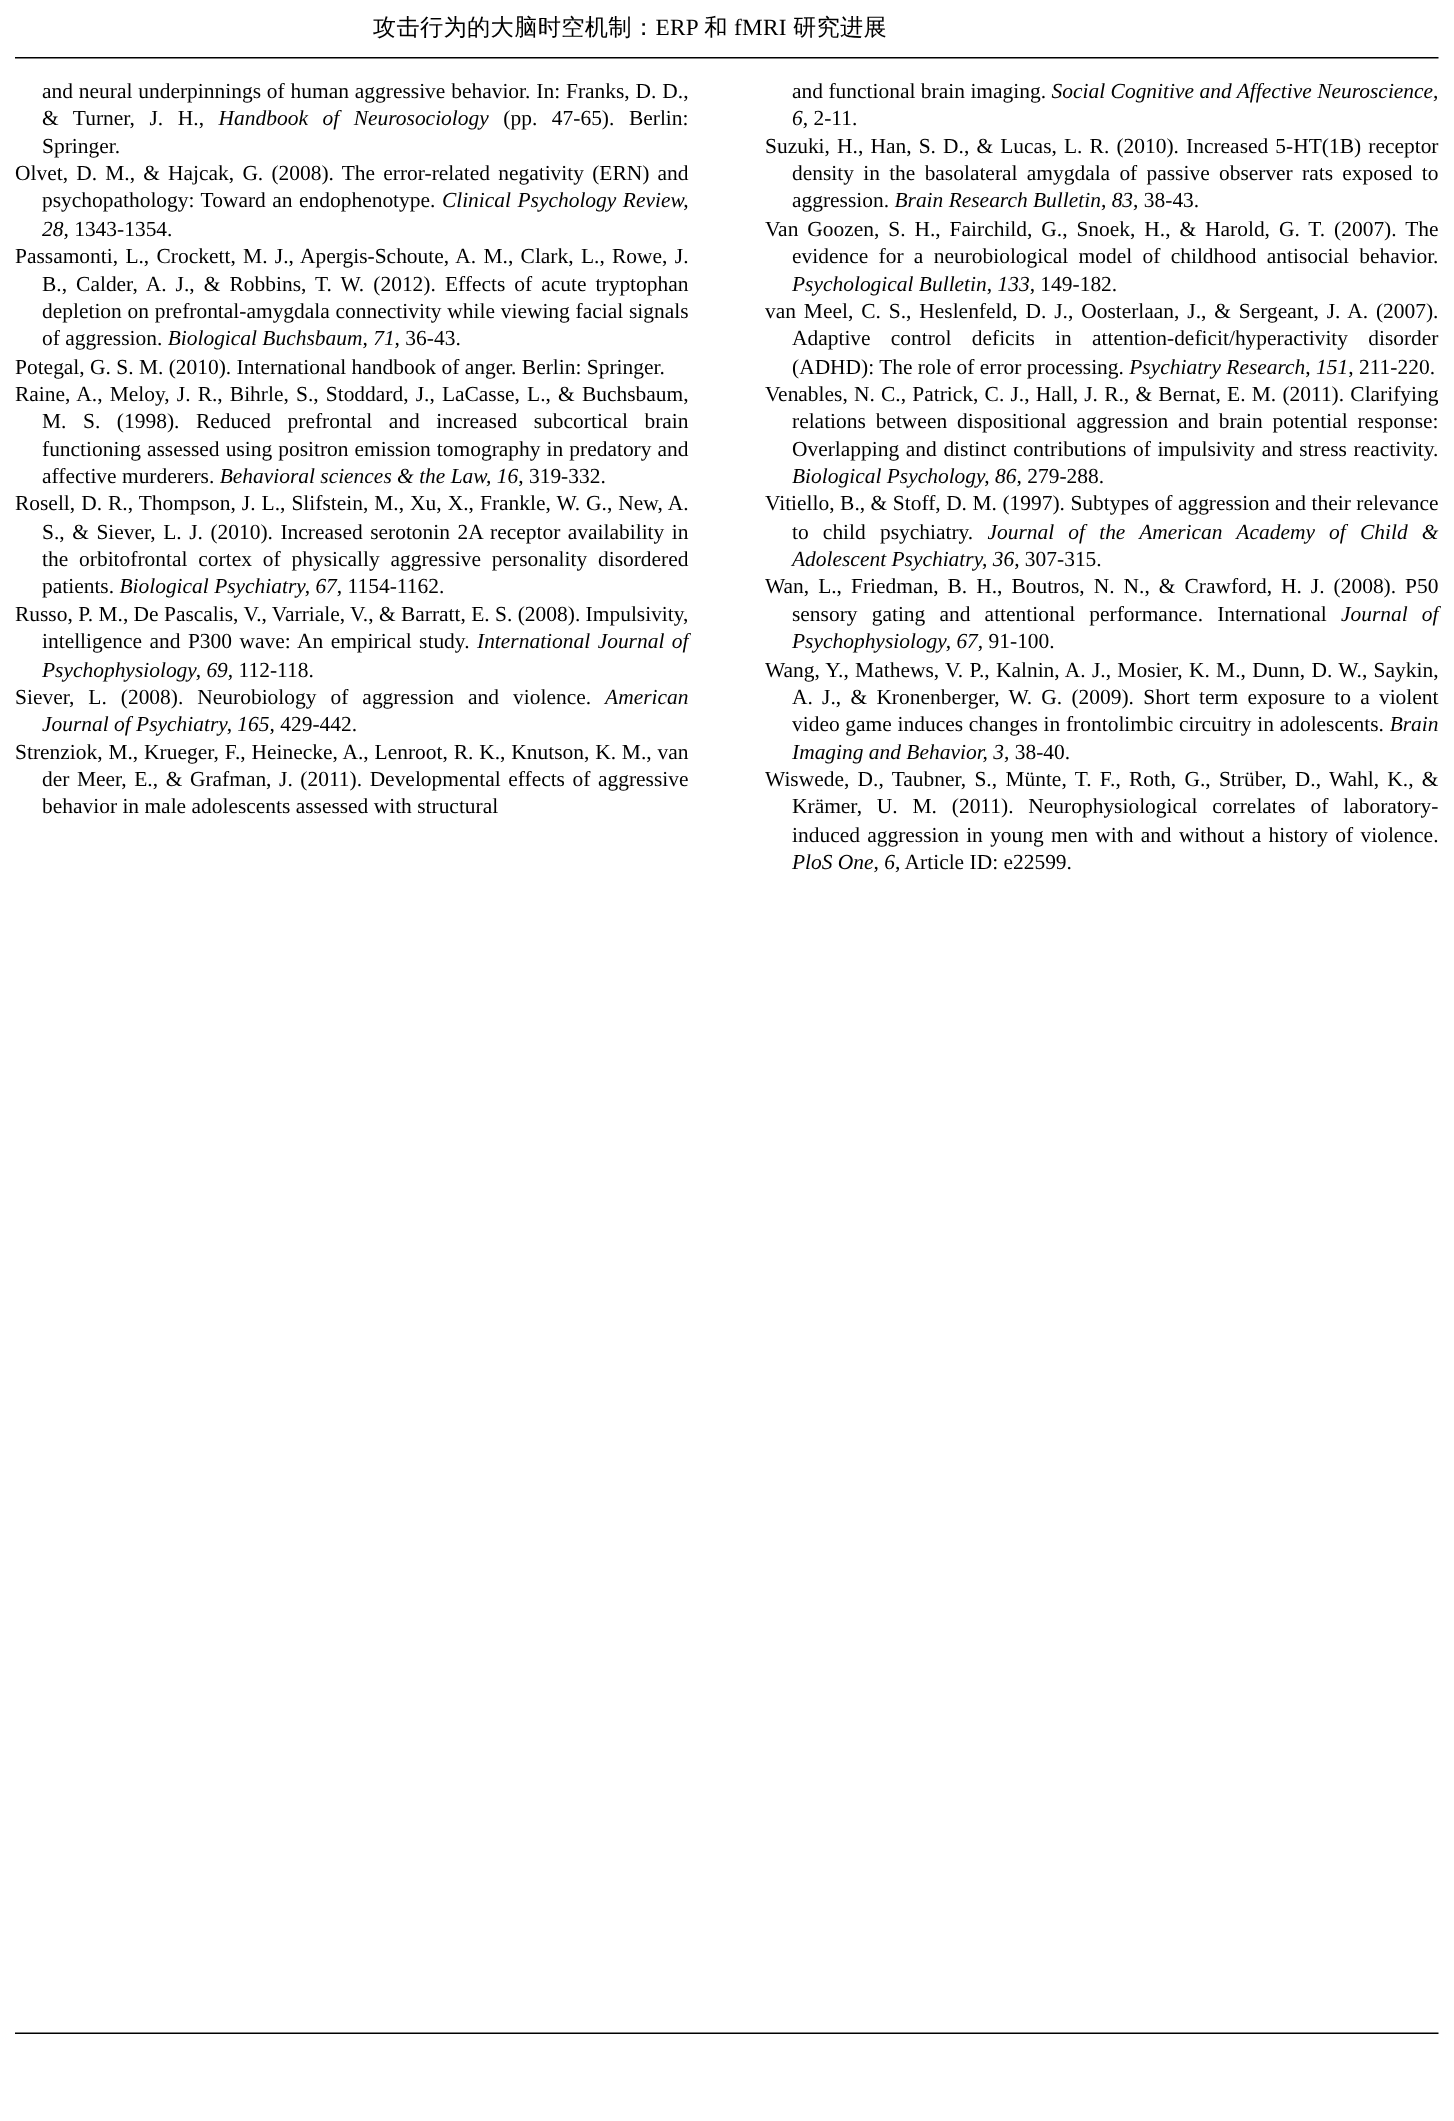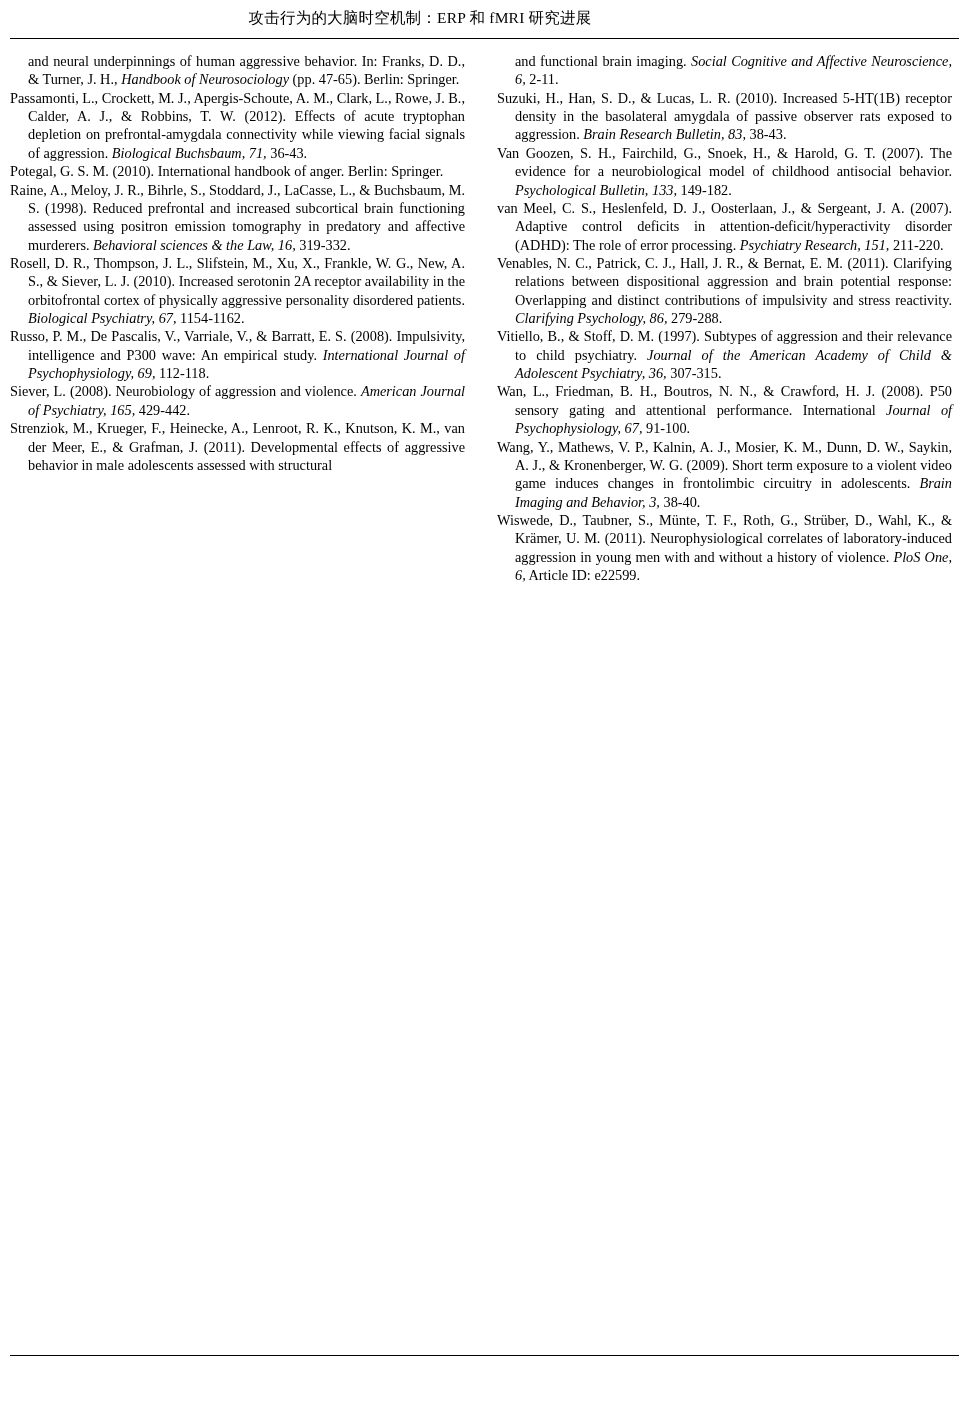--- a/index.html
+++ b/index.html
@@ -38,21 +38,21 @@
     width: 949px;
     height: 1px;
     background: #000000;
   }
   .columns {
     position: absolute;
     top: 52px;
     left: 10px;
     width: 949px;
     display: flex;
-    gap: 32px;
+    gap: 51px;
   }
   .col {
     width: 455px;
     font-size: 14.3px;
     line-height: 1.285;
     text-align: justify;
     text-justify: inter-word;
   }
   .ref {
     margin: 0 0 0 0;
@@ -91,34 +91,35 @@
 <body>
 
 <div class="page">
 
   <div class="running-head">攻击行为的大脑时空机制：ERP 和 fMRI 研究进展</div>
   <div class="header-rule"></div>
 
   <div class="columns">
     <div class="col" id="left-col">
         <p class="ref no-indent"><span>and neural underpinnings of human aggressive behavior. In: Franks, D. D., &amp; Turner, J. H., </span><i>Handbook of Neurosociology</i><span> (pp. 47-65). Berlin: Springer.</span></p>
+        <p class="ref"><span>Olvet, D. M., &amp; Hajcak, G. (2008). The error-related negativity (ERN) and psychopathology: Toward an endophenotype. </span><i>Clinical Psychology Review, 28,</i><span> 1343-1354.</span></p>
         <p class="ref"><span>Passamonti, L., Crockett, M. J., Apergis-Schoute, A. M., Clark, L., Rowe, J. B., Calder, A. J., &amp; Robbins, T. W. (2012). Effects of acute tryptophan depletion on prefrontal-amygdala connectivity while viewing facial signals of aggression. </span><i>Biological Buchsbaum, 71,</i><span> 36-43.</span></p>
         <p class="ref"><span>Potegal, G. S. M. (2010). International handbook of anger. Berlin: Springer.</span></p>
         <p class="ref"><span>Raine, A., Meloy, J. R., Bihrle, S., Stoddard, J., LaCasse, L., &amp; Buchsbaum, M. S. (1998). Reduced prefrontal and increased subcortical brain functioning assessed using positron emission tomography in predatory and affective murderers. </span><i>Behavioral sciences &amp; the Law, 16,</i><span> 319-332.</span></p>
         <p class="ref"><span>Rosell, D. R., Thompson, J. L., Slifstein, M., Xu, X., Frankle, W. G., New, A. S., &amp; Siever, L. J. (2010). Increased serotonin 2A receptor availability in the orbitofrontal cortex of physically aggressive personality disordered patients. </span><i>Biological Psychiatry, 67,</i><span> 1154-1162.</span></p>
         <p class="ref"><span>Russo, P. M., De Pascalis, V., Varriale, V., &amp; Barratt, E. S. (2008). Impulsivity, intelligence and P300 wave: An empirical study. </span><i>International Journal of Psychophysiology, 69,</i><span> 112-118.</span></p>
         <p class="ref"><span>Siever, L. (2008). Neurobiology of aggression and violence. </span><i>American Journal of Psychiatry, 165,</i><span> 429-442.</span></p>
         <p class="ref"><span>Strenziok, M., Krueger, F., Heinecke, A., Lenroot, R. K., Knutson, K. M., van der Meer, E., &amp; Grafman, J. (2011). Developmental effects of aggressive behavior in male adolescents assessed with structural</span></p>
       </div>
     <div class="col" id="right-col">
         <p class="ref no-indent"><span>and functional brain imaging. </span><i>Social Cognitive and Affective Neuroscience, 6,</i><span> 2-11.</span></p>
         <p class="ref"><span>Suzuki, H., Han, S. D., &amp; Lucas, L. R. (2010). Increased 5-HT(1B) receptor density in the basolateral amygdala of passive observer rats exposed to aggression. </span><i>Brain Research Bulletin, 83,</i><span> 38-43.</span></p>
         <p class="ref"><span>Van Goozen, S. H., Fairchild, G., Snoek, H., &amp; Harold, G. T. (2007). The evidence for a neurobiological model of childhood antisocial behavior. </span><i>Psychological Bulletin, 133,</i><span> 149-182.</span></p>
         <p class="ref"><span>van Meel, C. S., Heslenfeld, D. J., Oosterlaan, J., &amp; Sergeant, J. A. (2007). Adaptive control deficits in attention-deficit/hyperactivity disorder (ADHD): The role of error processing. </span><i>Psychiatry Research, 151,</i><span> 211-220.</span></p>
-        <p class="ref"><span>Venables, N. C., Patrick, C. J., Hall, J. R., &amp; Bernat, E. M. (2011). Clarifying relations between dispositional aggression and brain potential response: Overlapping and distinct contributions of impulsivity and stress reactivity. </span><i>Clarifying Psychology, 86,</i><span> 279-288.</span></p>
+        <p class="ref"><span>Venables, N. C., Patrick, C. J., Hall, J. R., &amp; Bernat, E. M. (2011). Clarifying relations between dispositional aggression and brain potential response: Overlapping and distinct contributions of impulsivity and stress reactivity. </span><i>Biological Psychology, 86,</i><span> 279-288.</span></p>
         <p class="ref"><span>Vitiello, B., &amp; Stoff, D. M. (1997). Subtypes of aggression and their relevance to child psychiatry. </span><i>Journal of the American Academy of Child &amp; Adolescent Psychiatry, 36,</i><span> 307-315.</span></p>
         <p class="ref"><span>Wan, L., Friedman, B. H., Boutros, N. N., &amp; Crawford, H. J. (2008). P50 sensory gating and attentional performance. International </span><i>Journal of Psychophysiology, 67,</i><span> 91-100.</span></p>
         <p class="ref"><span>Wang, Y., Mathews, V. P., Kalnin, A. J., Mosier, K. M., Dunn, D. W., Saykin, A. J., &amp; Kronenberger, W. G. (2009). Short term exposure to a violent video game induces changes in frontolimbic circuitry in adolescents. </span><i>Brain Imaging and Behavior, 3,</i><span> 38-40.</span></p>
         <p class="ref"><span>Wiswede, D., Taubner, S., Münte, T. F., Roth, G., Strüber, D., Wahl, K., &amp; Krämer, U. M. (2011). Neurophysiological correlates of laboratory-induced aggression in young men with and without a history of violence. </span><i>PloS One, 6,</i><span> Article ID: e22599.</span></p>
       </div>
   </div>
 
   <div class="footer-rule"></div>
 
 </div>

